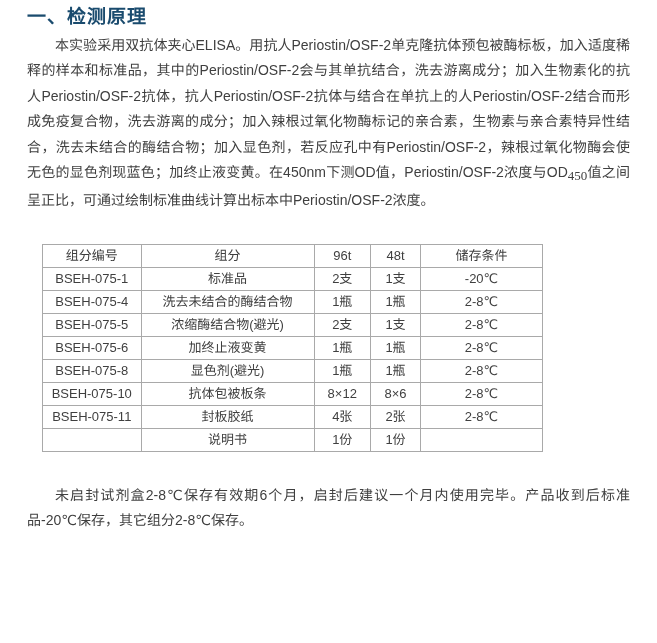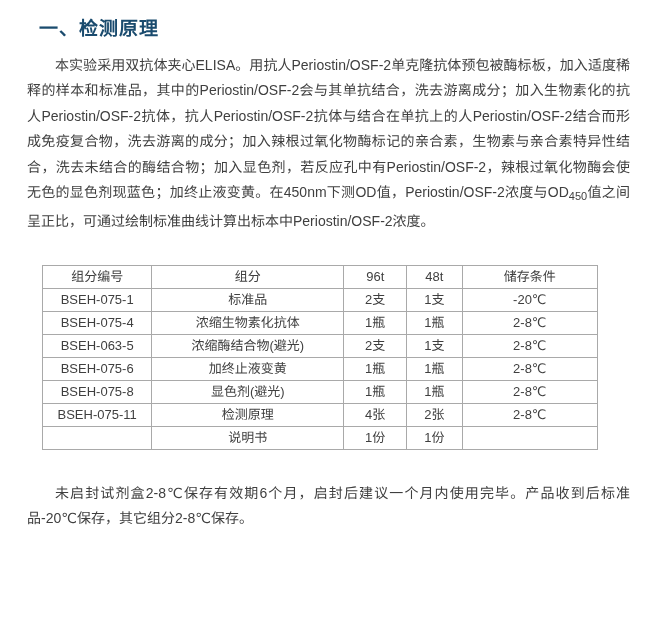--- a/index.html
+++ b/index.html
@@ -16,39 +16,40 @@
   .page {
     box-sizing: border-box;
     width: 657px;
     padding: 5px 27px 0 27px;
   }
   .sec-title {
     color: #1a4b6e;
     font-size: 19px;
     font-weight: bold;
     letter-spacing: 1px;
-    margin: 12px;
+    margin: 0;
     line-height: 24px;
   }
   .body-text {
     color: #3f3f3f;
     font-size: 14px;
     line-height: 25.4px;
     text-align: justify;
     text-indent: 2em;
     margin: 4px 0 0 0;
   }
   .body-text sub {
-    font-size: 11px;
+    font-size: 13px;
     vertical-align: -3px;
+    font-family: Liberation Serif, serif;
   }
   #sec-kit { margin-top: 30px; }
   #sec-storage { margin-top: 31px; }
   .kit-table {
-    width: 556px;
+    width: 501px;
     margin: 13px 0 0 15px;
     border-collapse: collapse;
     table-layout: fixed;
   }
   .kit-table th, .kit-table td {
     border: 1px solid #a9a9a9;
     font-size: 13px;
     font-weight: normal;
     color: #3f3f3f;
     text-align: center;
@@ -95,49 +96,56 @@
       <tbody>
           <tr>
             <td>BSEH-075-1</td>
             <td>标准品</td>
             <td>2支</td>
             <td>1支</td>
             <td>-20℃</td>
           </tr>
           <tr>
             <td>BSEH-075-4</td>
-            <td>浓缩生物素化抗体</td>
+            <td>洗去未结合的酶结合物</td>
             <td>1瓶</td>
             <td>1瓶</td>
             <td>2-8℃</td>
           </tr>
           <tr>
-            <td>BSEH-063-5</td>
+            <td>BSEH-075-5</td>
             <td>浓缩酶结合物(避光)</td>
             <td>2支</td>
             <td>1支</td>
             <td>2-8℃</td>
           </tr>
           <tr>
             <td>BSEH-075-6</td>
             <td>加终止液变黄</td>
             <td>1瓶</td>
             <td>1瓶</td>
             <td>2-8℃</td>
           </tr>
           <tr>
             <td>BSEH-075-8</td>
             <td>显色剂(避光)</td>
             <td>1瓶</td>
             <td>1瓶</td>
             <td>2-8℃</td>
           </tr>
           <tr>
+            <td>BSEH-075-10</td>
+            <td>抗体包被板条</td>
+            <td>8×12</td>
+            <td>8×6</td>
+            <td>2-8℃</td>
+          </tr>
+          <tr>
             <td>BSEH-075-11</td>
-            <td>检测原理</td>
+            <td>封板胶纸</td>
             <td>4张</td>
             <td>2张</td>
             <td>2-8℃</td>
           </tr>
           <tr>
             <td></td>
             <td>说明书</td>
             <td>1份</td>
             <td>1份</td>
             <td></td>

